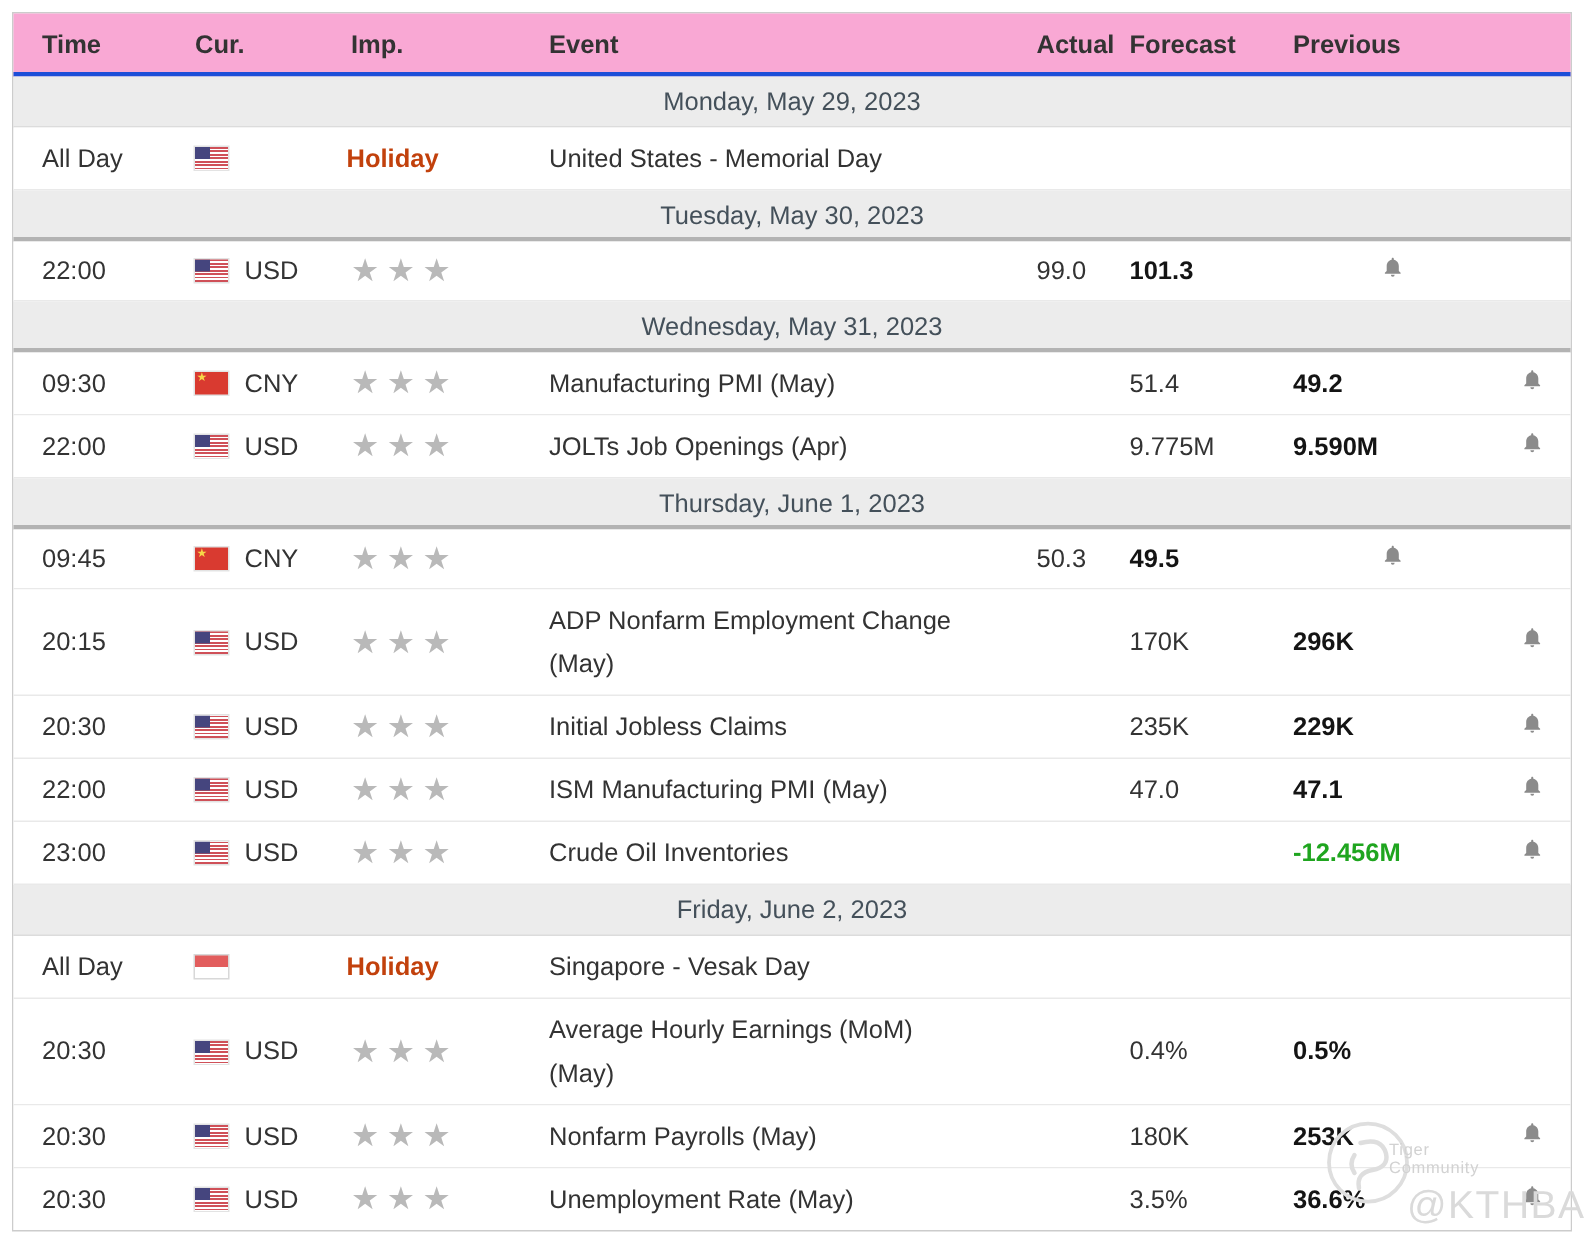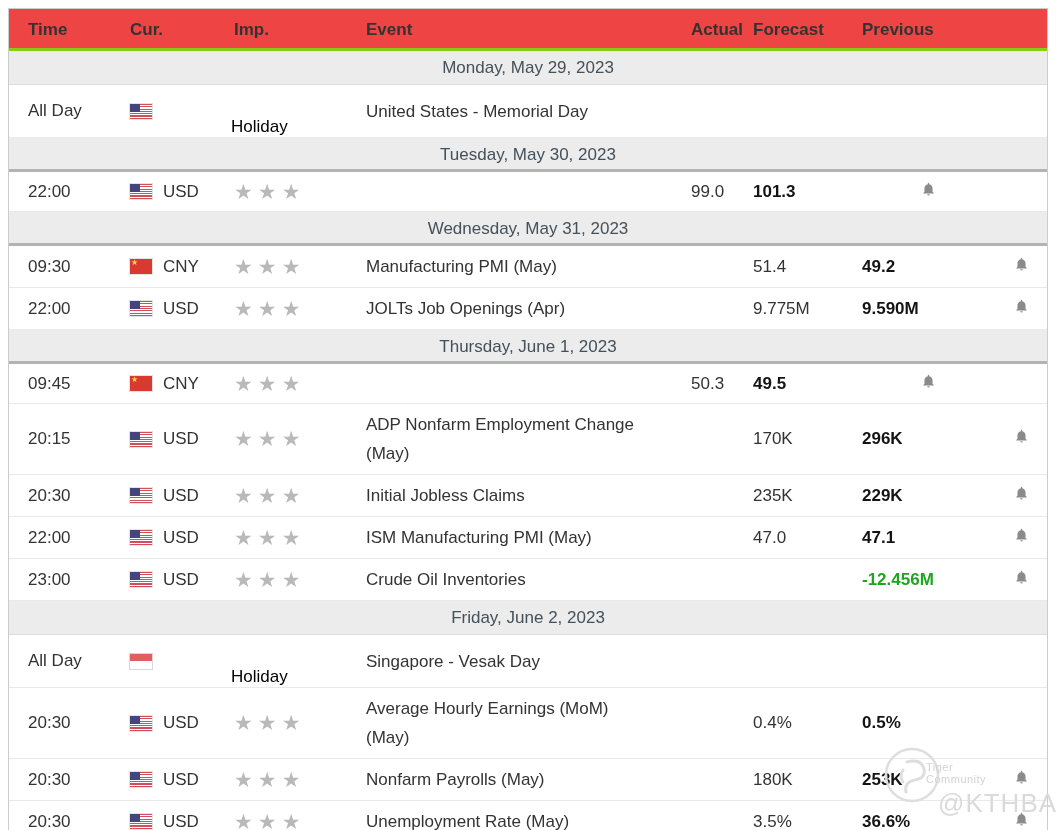--- a/index.html
+++ b/index.html
@@ -13,34 +13,34 @@
     position:absolute; left:8px; top:8px; width:1040px;
     border:1px solid #ccc; background:#fff;
   }
   .grid-row {
     display:grid;
     grid-template-columns:112px 108px 137px 325px 62px 109px 132px 55px;
     align-items:center;
   }
   .header-row {
     height:42px; font-weight:700; color:#333;
-    border-bottom:3px solid #84cc16; background:#ef4444;
+    border-bottom:3px solid #1d4ed8; background:#f9a8d4;
   }
   .date-row {
     height:34px; line-height:34px; text-align:center;
     background:#ececec; color:#44505a; font-weight:400;
     border-bottom:1px solid #dcdcdc;
   }
   .date-row.thick { border-bottom:3px solid #b3b3b3; }
   .event-row { min-height:40px; border-bottom:1px solid #e9e9e9; background:#fff; }
   .event-row:last-child { border-bottom:none; }
   .cell-time { padding-left:19px; }
   .cell-cur { display:flex; align-items:center; gap:11px; padding-left:9px; }
   .cell-imp { padding-left:5px; white-space:nowrap; }
-  .cell-imp.holiday { font-weight:400; color:#000000; padding-left:2px;margin-top:32px; }
+  .cell-imp.holiday { font-weight:700; color:#c2410c; padding-left:2px; }
   .star { color:#b9b9b9; font-size:21px; margin-right:5px; }
   .cell-event { padding:6px 40px 6px 0; line-height:29px; }
   .num { padding-right:8px; }
   .cell-prev { font-weight:700; color:#141414; }
   .cell-prev.green { color:#1fa51f; }
   .cell-bell { text-align:center; }
   .bell { display:inline-block; vertical-align:middle; }
   .bell svg { fill:#8b8b8b; }
   
   .flag { width:22px; height:15px; position:relative; display:inline-block;

